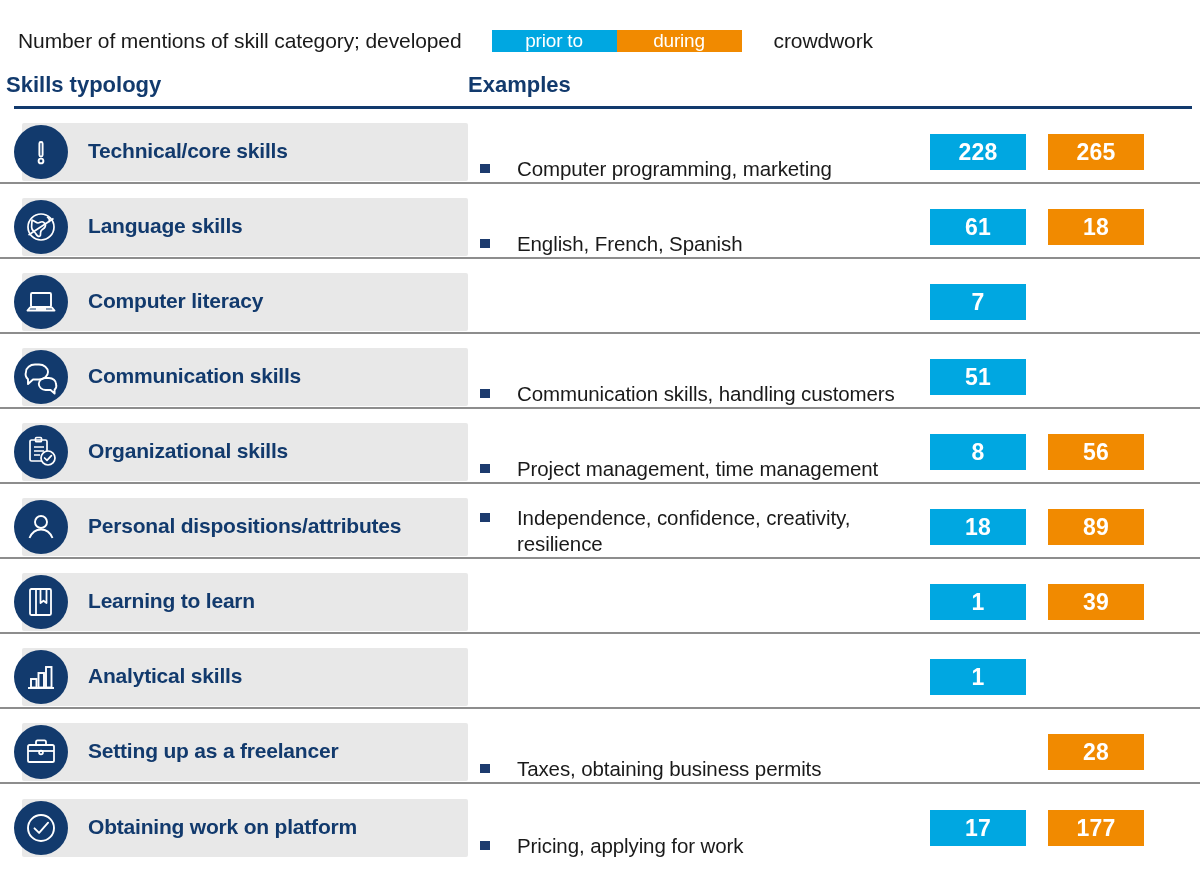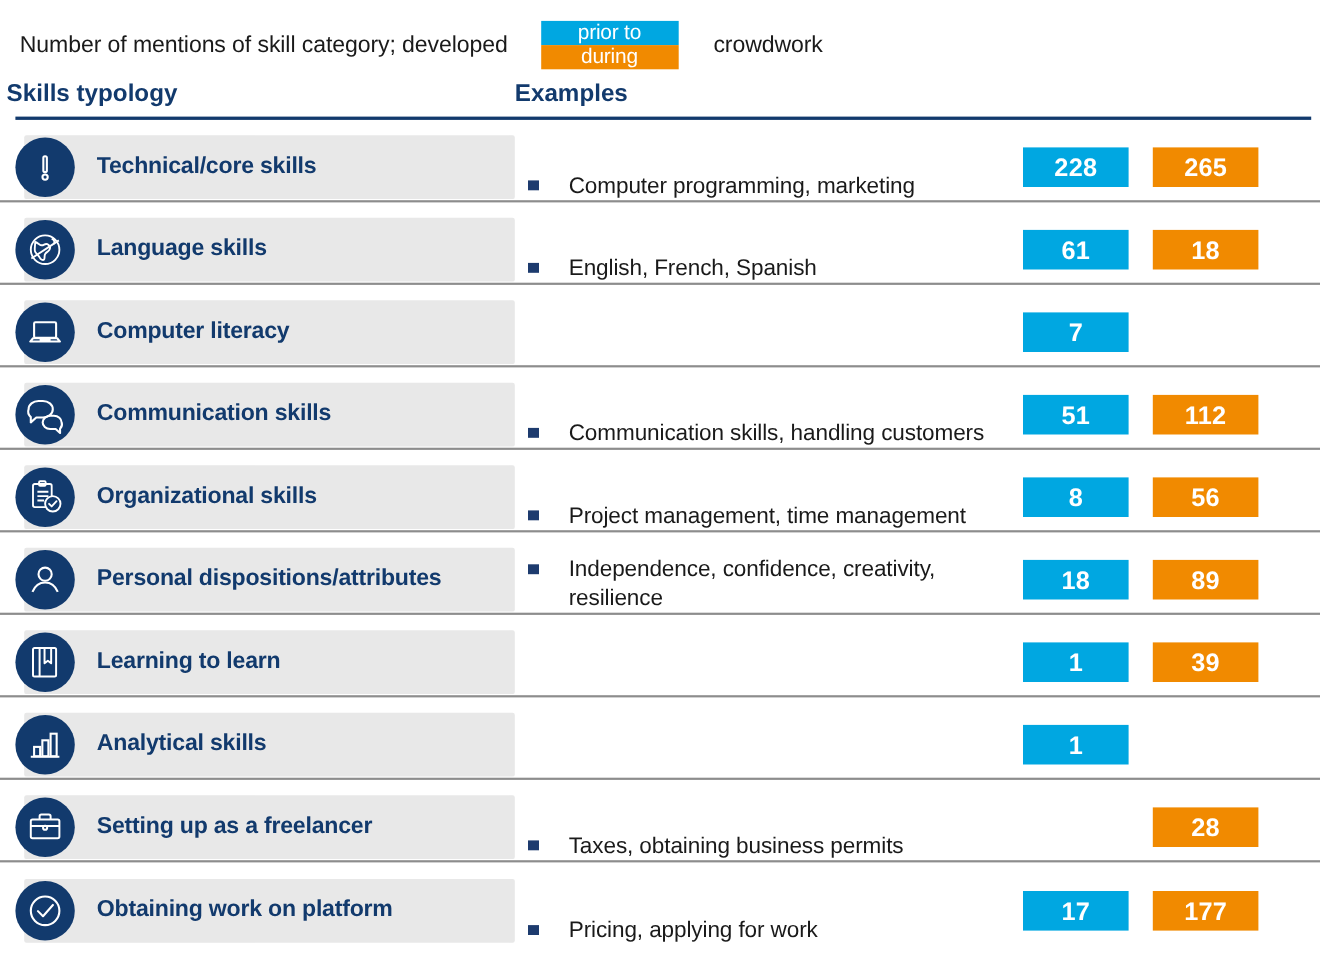--- a/index.html
+++ b/index.html
@@ -33,21 +33,21 @@
     gap: 16px;
   }
   .caption-text {
     font-size: 21px;
     color: #1a1a1a;
     white-space: nowrap;
     letter-spacing: -0.1px;
   }
   .legend-stack {
     display: flex;
-    flex-direction: column;
+    flex-direction: row;
     margin-left: 14px;
     margin-right: 16px;
     justify-content: flex-end;
   }
   .legend-chip {
     width: 125px;
     height: 22px;
     line-height: 22px;
     text-align: center;
     color: #ffffff;
@@ -301,23 +301,20 @@
     </div>
     <div class="ex-cell">
       <div class="ex-inner">
         <span class="bullet"></span>
         <span class="ex-text">Communication skills, handling customers</span>
       </div>
     </div>
     <div class="val-cell">
       <span class="chip prior">51</span>
     </div>
-    <div class="val-cell second">
-      <span class="chip during">112</span>
-    </div>
   </div>
       <div class="row">
     <div class="cat-cell">
       <div class="pill"></div>
       <div class="cat-icon">
             <svg width="36" height="36" viewBox="0 0 36 36" fill="none" stroke="#fff" stroke-width="1.7">
       <rect x="7" y="6" width="17" height="21" rx="1.6"></rect>
       <rect x="12.5" y="3.5" width="6" height="4.2" rx="1"></rect>
       <path d="M11 13 h10 M11 17 h10 M11 21 h6"></path>
       <circle cx="25" cy="24" r="7" fill="#123A6D"></circle>

